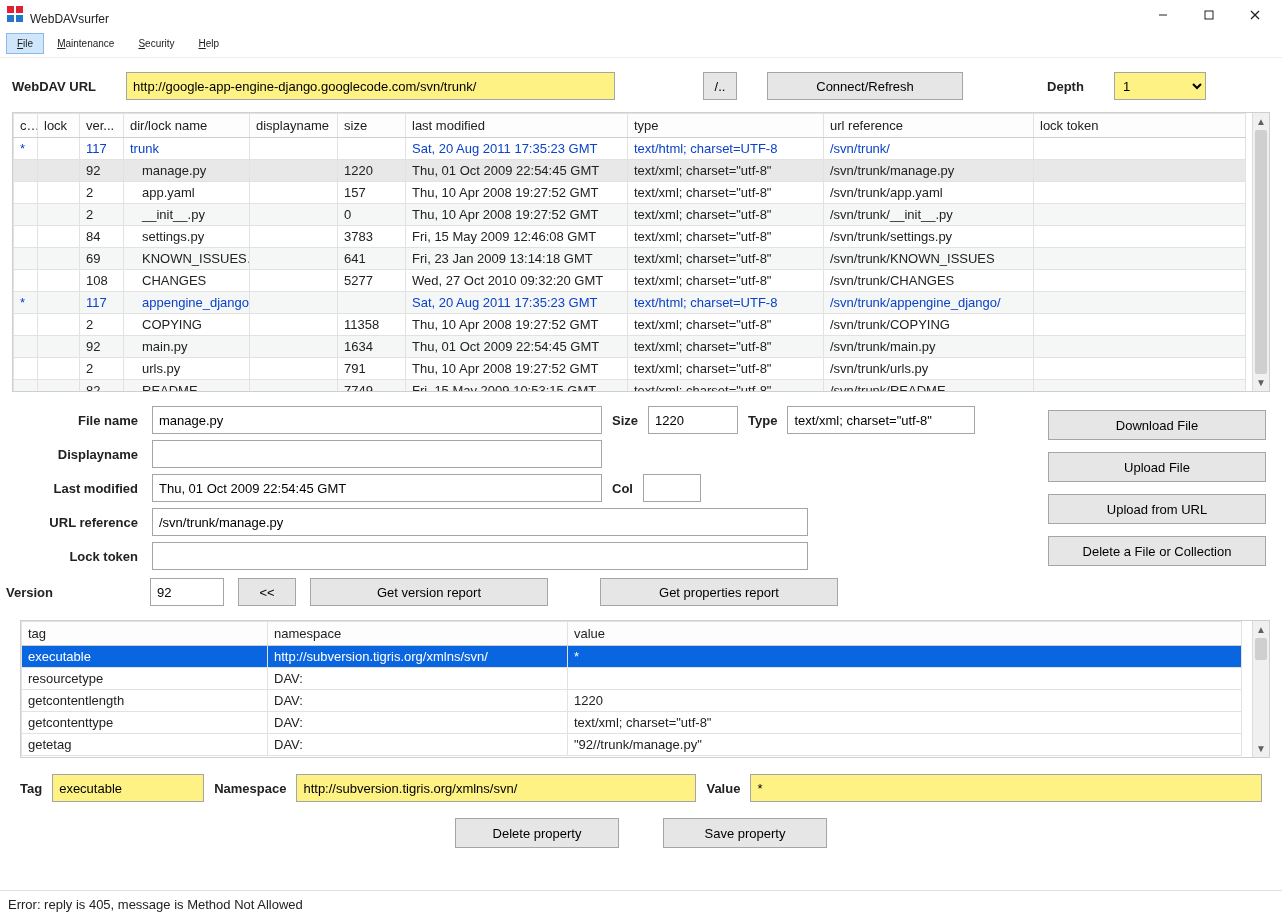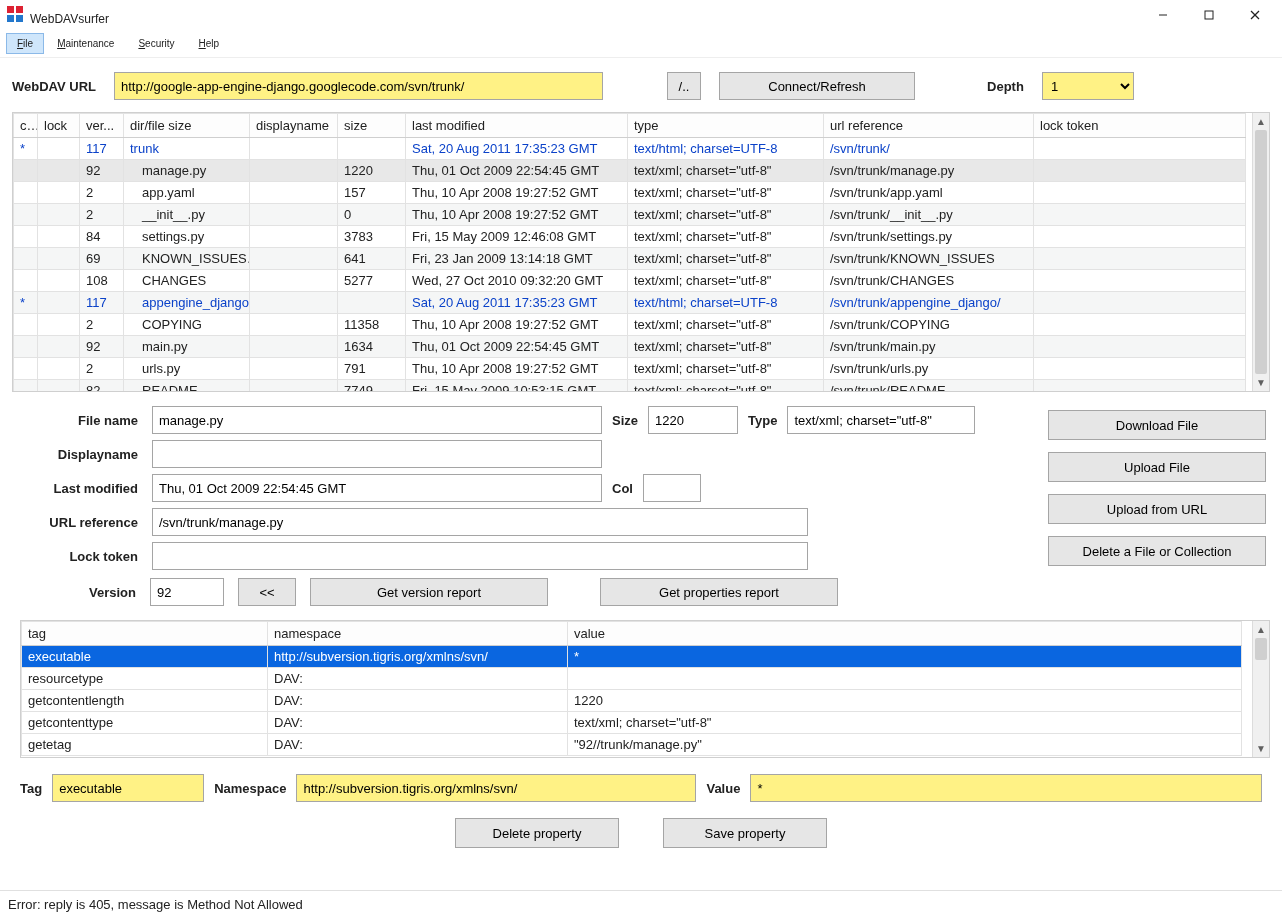--- a/index.html
+++ b/index.html
@@ -38,21 +38,21 @@
     padding: 4px 10px; font-size: 10px;
     border: 1px solid transparent;
   }
   .menu-item.active {
     background: #cfe6fb; border: 1px solid #8bb9e8;
   }
   .mn { text-decoration: underline; }
   
   .url-row {
     display: flex; align-items: center;
-    padding: 14px 12px 6px 12px; gap: 18px;
+    padding: 14px 12px 6px 12px; gap: 30px;
   }
   .label { font-weight: bold; font-size: 13px; }
   input.text, select.select {
     font: inherit;
     padding: 4px 6px;
     border: 1px solid #a5a5a5;
     background: #fff;
   }
   input.yellow { background: #fff285; }
   .select.yellow { background: #fff285; }
@@ -141,21 +141,21 @@
     align-items: flex-end;
     padding-top: 0;
   }
   .detail-right .btn { width: 218px; height: 30px; }
   .detail-area .lbl2 { font-weight: bold; }
 
   .version-row {
     display: flex; align-items: center; gap: 14px;
     padding: 4px 16px 4px 6px;
   }
-  .version-row .label { width: 130px; text-align: right; }
+  .version-row .label { width: 130px; }
   .version-row input { width: 74px; height: 28px; }
   .version-row .btn-ll { width: 58px; height: 28px; }
   .version-row .btn-report { width: 238px; height: 28px; }
   .version-row .spacer { width: 24px; }
 
   
   .props-wrap {
     margin: 10px 12px 0 20px;
     border: 1px solid #cfcfcf;
     height: 138px;
@@ -255,21 +255,21 @@
   </select>
 </div>
 
 <div class="file-table-wrap">
   <table class="tbl">
     <thead>
       <tr>
         <th class="col-cat">c..</th>
         <th class="col-lock">lock</th>
         <th class="col-ver">ver...</th>
-        <th class="col-name">dir/file size</th>
+        <th class="col-name">dir/lock name</th>
         <th class="col-disp">displayname</th>
         <th class="col-size">size</th>
         <th class="col-mod">last modified</th>
         <th class="col-type">type</th>
         <th class="col-url">url reference</th>
         <th class="col-tok">lock token</th>
       </tr>
     </thead>
     <tbody id="file-rows">
         <tr class="row-link">

